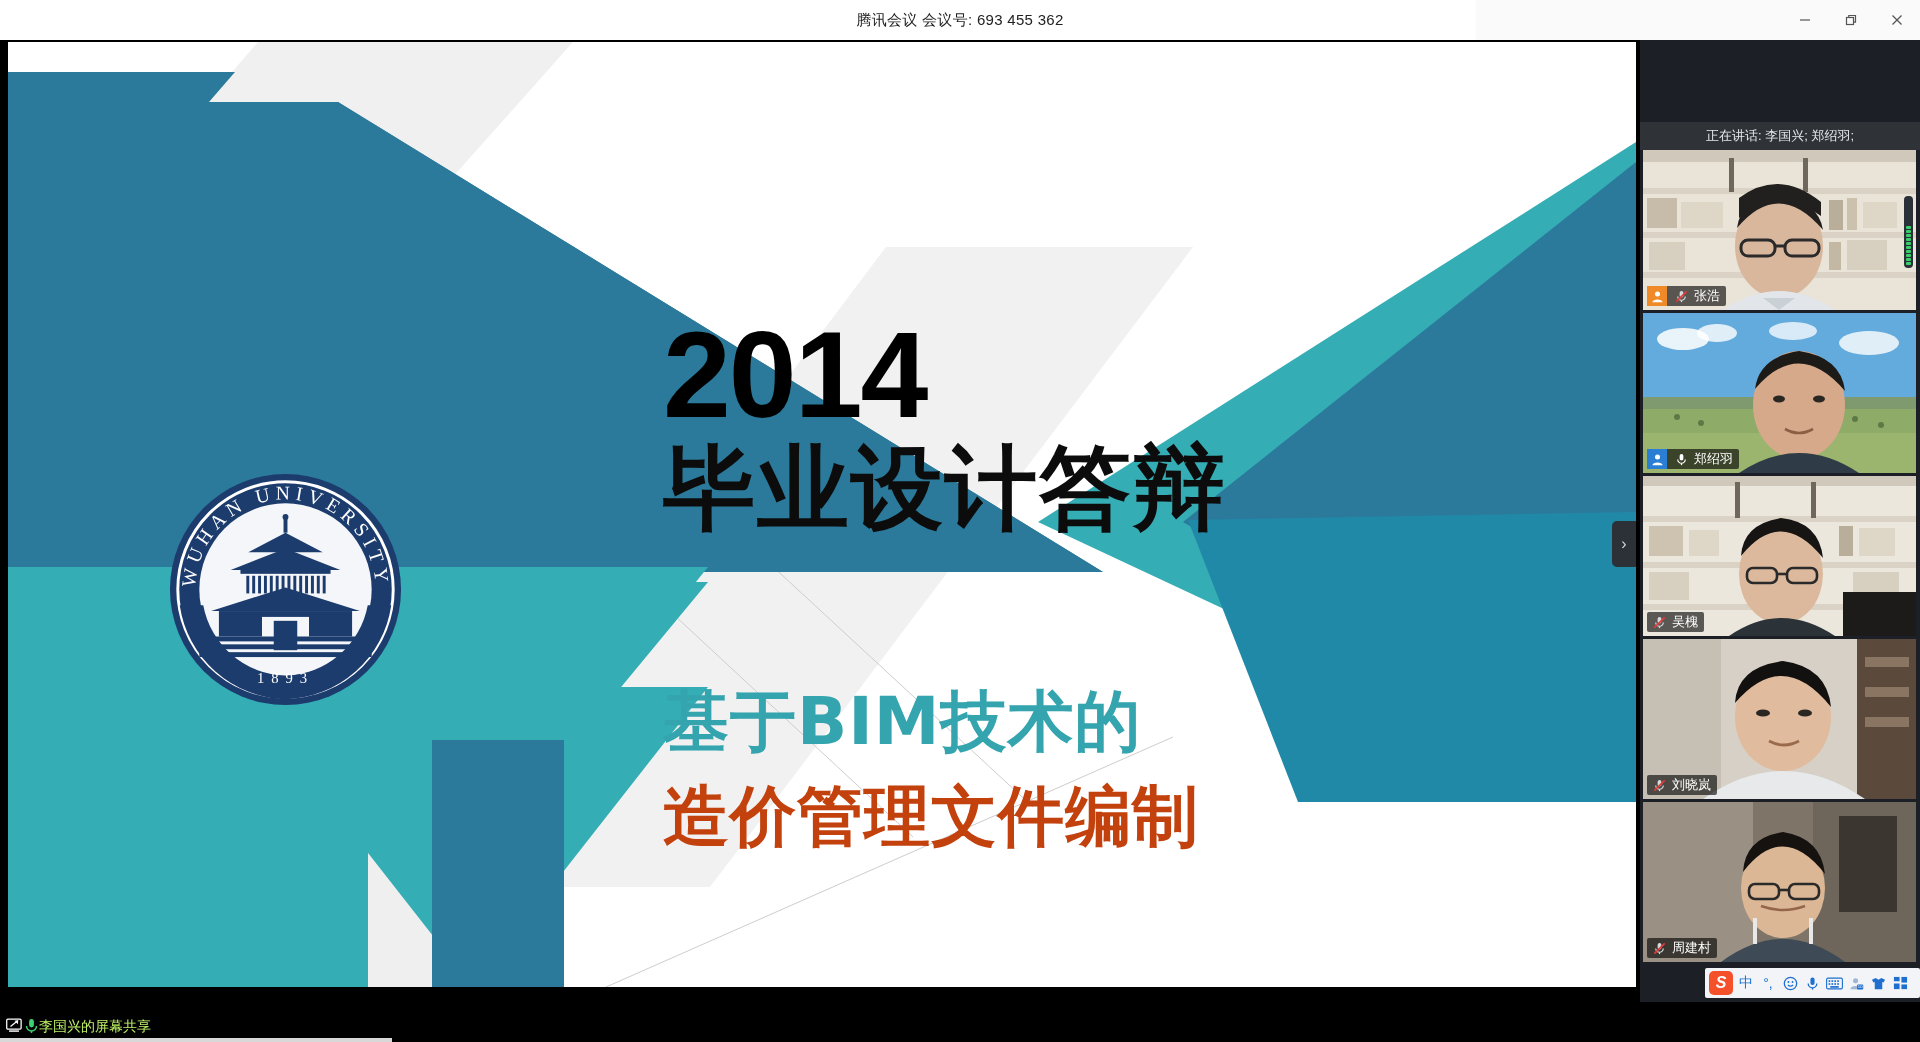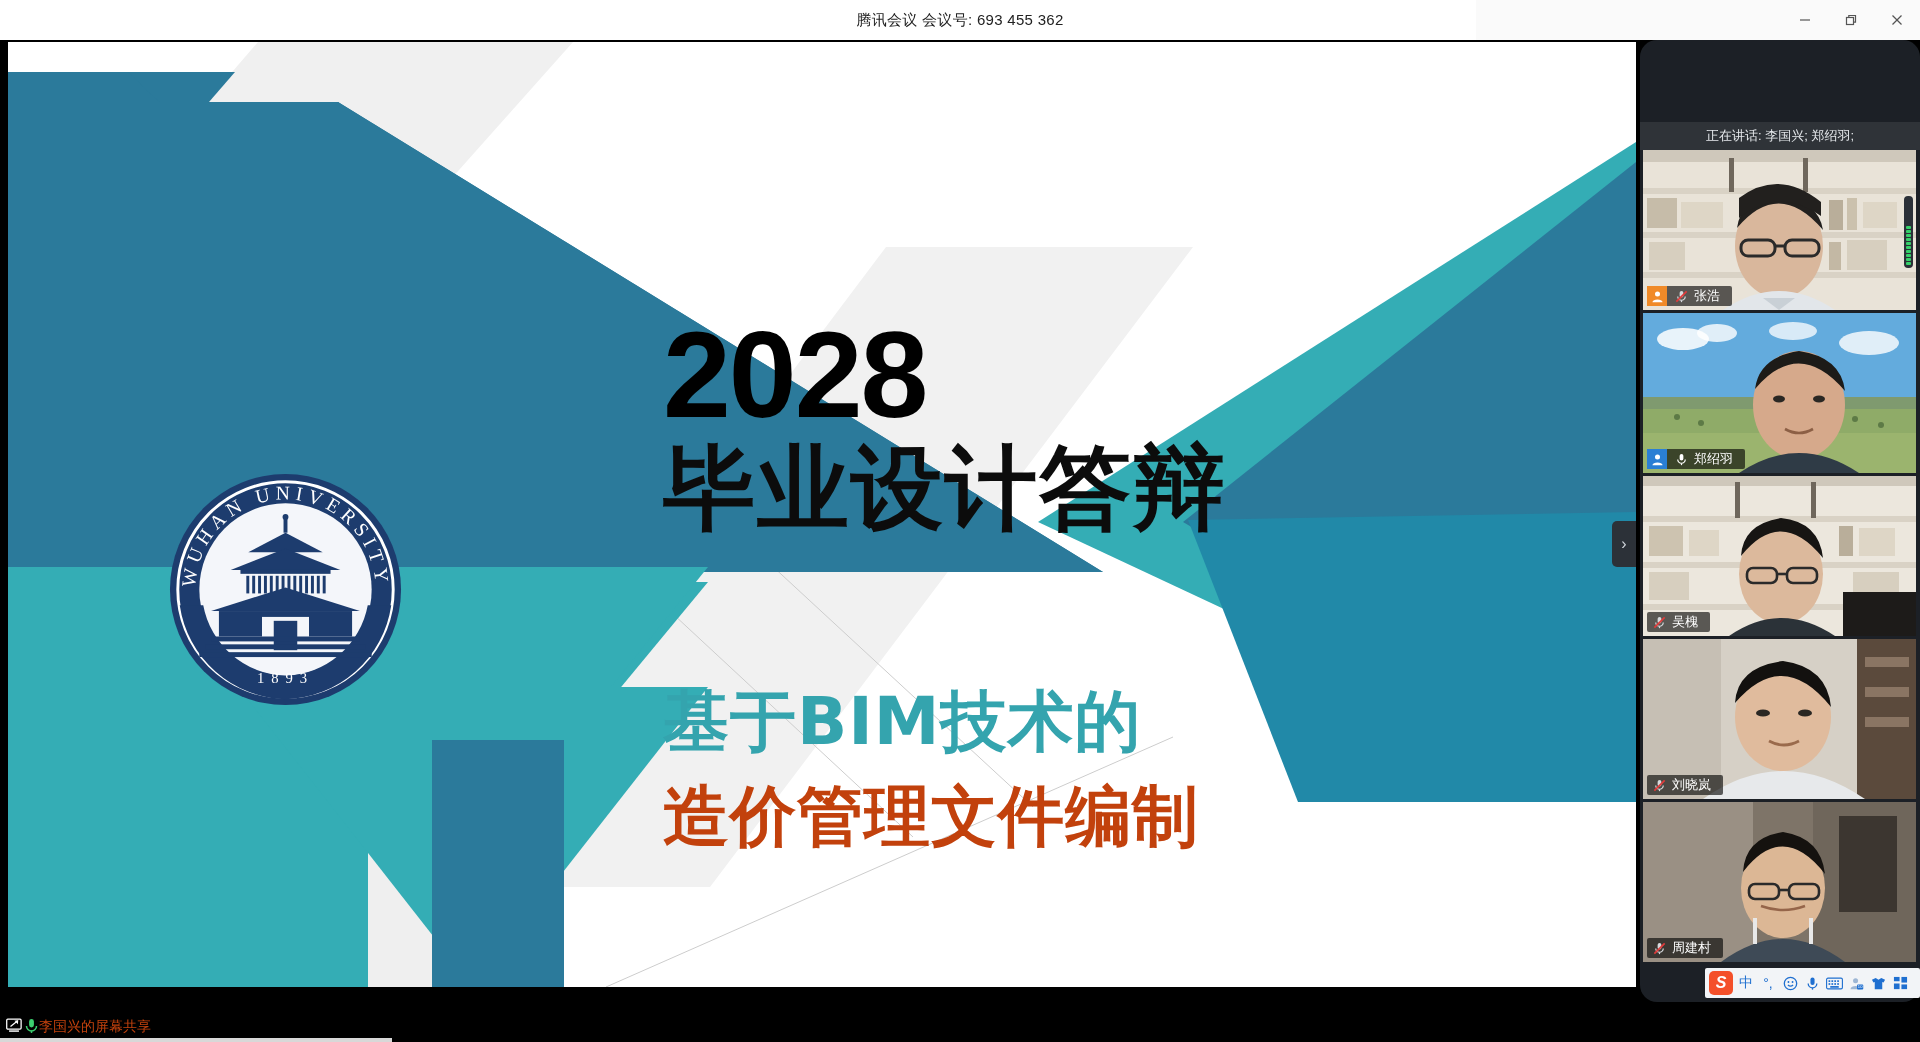--- a/index.html
+++ b/index.html
@@ -66,36 +66,35 @@
     position:absolute; left:1612px; top:521px; width:24px; height:46px;
     background:#2c3138; border-radius:5px 0 0 5px;
     display:flex; align-items:center; justify-content:center;
     color:#cfd4da; font-size:16px; z-index:40;
   }
 
   
   #videopanel{
     position:absolute; left:1640px; top:40px; width:280px; height:962px;
     background:#1c2026;
-    border-radius:17px;
   }
   #speaking-bar{
     position:absolute; left:0; top:82px; width:280px; height:28px;
     background:#2f3338; color:#e6e9ec; font-size:13px;
     display:flex; align-items:center; justify-content:center;
   }
   .tile{
     position:absolute; left:3px; width:273px; height:160px; overflow:hidden;
     background:#202020;
   }
   .tile .vid{ position:absolute; inset:0; }
   .tile .namebar{
     position:absolute; left:4px; bottom:4px; height:20px;
     background:rgba(0,0,0,.62); display:flex; align-items:center;
-    padding-right:12px; border-radius:2px;
+    padding-right:6px; border-radius:2px;
   }
   .tile .avatar{
     width:20px; height:20px; display:flex; align-items:center; justify-content:center;
     margin-right:2px;
   }
   .tile .micico{
     width:20px; height:20px; display:flex; align-items:center; justify-content:center;
     margin:0 3px 0 2px;
   }
   .tile .pname{ color:#fff; font-size:13px; white-space:nowrap; }
@@ -121,21 +120,21 @@
     min-width:18px; height:24px; display:flex; align-items:center; justify-content:center;
     color:#1f6fd0; font-size:14px;
   }
 
   
   #statusbar{
     position:absolute; left:0; top:1012px; width:1920px; height:30px; background:#000;
   }
   #share-note{
     position:absolute; left:6px; top:1014px; height:26px;
-    display:flex; align-items:center; gap:1px; color:#c2410c; font-size:14px;
+    display:flex; align-items:center; gap:1px; color:#bef264; font-size:14px;
   }
   #taskbar-strip{
     position:absolute; left:0; top:1038px; width:392px; height:4px; background:#d8d8d8;
   }
 </style>
 </head>
 <body>
 
 <div id="titlebar">
   <div class="tb-left"></div>
@@ -275,21 +274,21 @@
         <rect x="108" y="152" width="24" height="30"></rect>
         <rect x="44" y="168" width="152" height="5"></rect>
         <rect x="38" y="176" width="164" height="5"></rect>
         <rect x="32" y="184" width="176" height="5"></rect>
       </g>
 
       <text x="120" y="215" text-anchor="middle" font-size="15" letter-spacing="7" fill="#ffffff" font-family="'Liberation Serif','DejaVu Serif',serif">1893</text>
     </svg>
   </div>
 
-  <div id="year">2028</div>
+  <div id="year">2014</div>
   <div id="headline">毕业设计答辩</div>
   <div id="sub1">基于BIM技术的</div>
   <div id="sub2">造价管理文件编制</div>
 </div>
 
 <div id="collapse-tab">
   <span>›</span>
 </div>
 
 <div id="videopanel">

